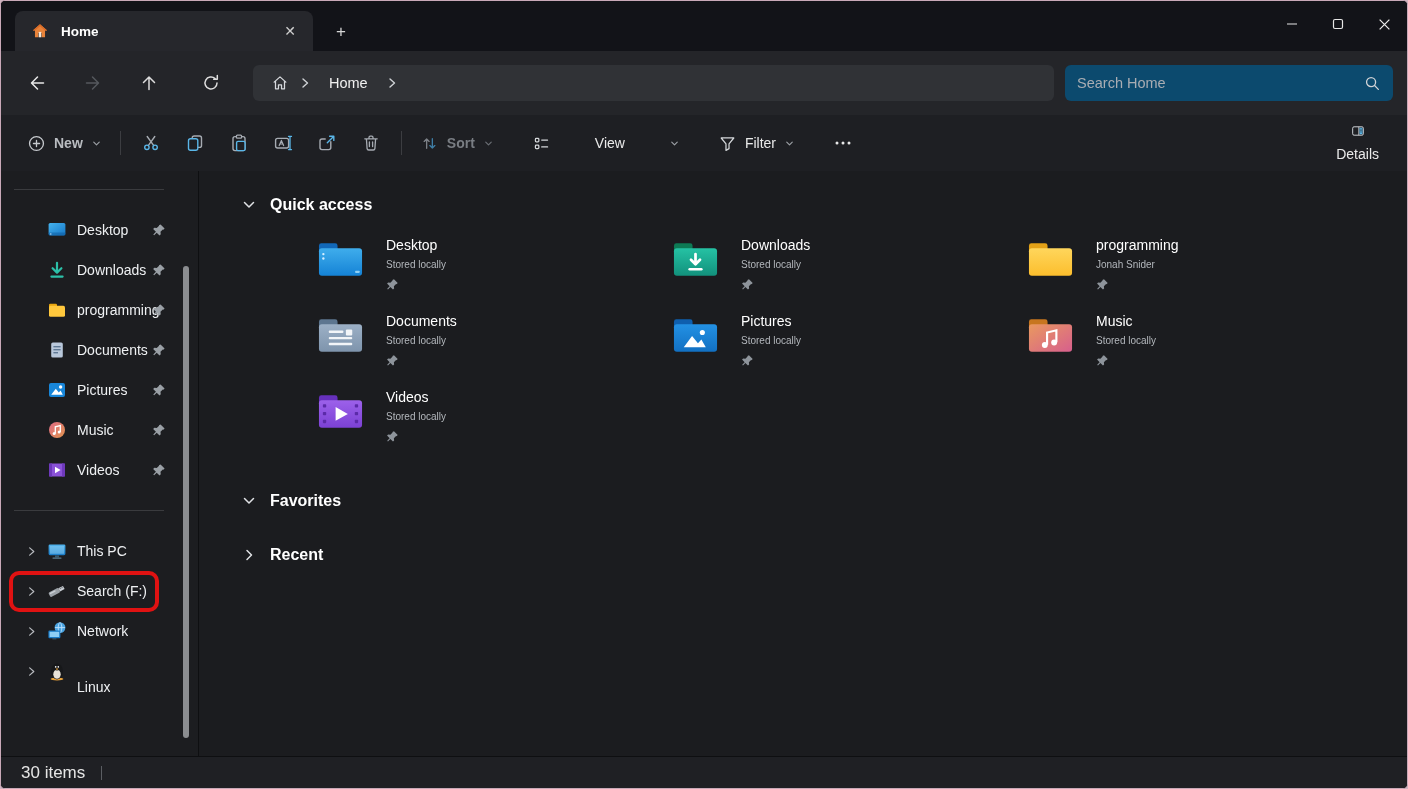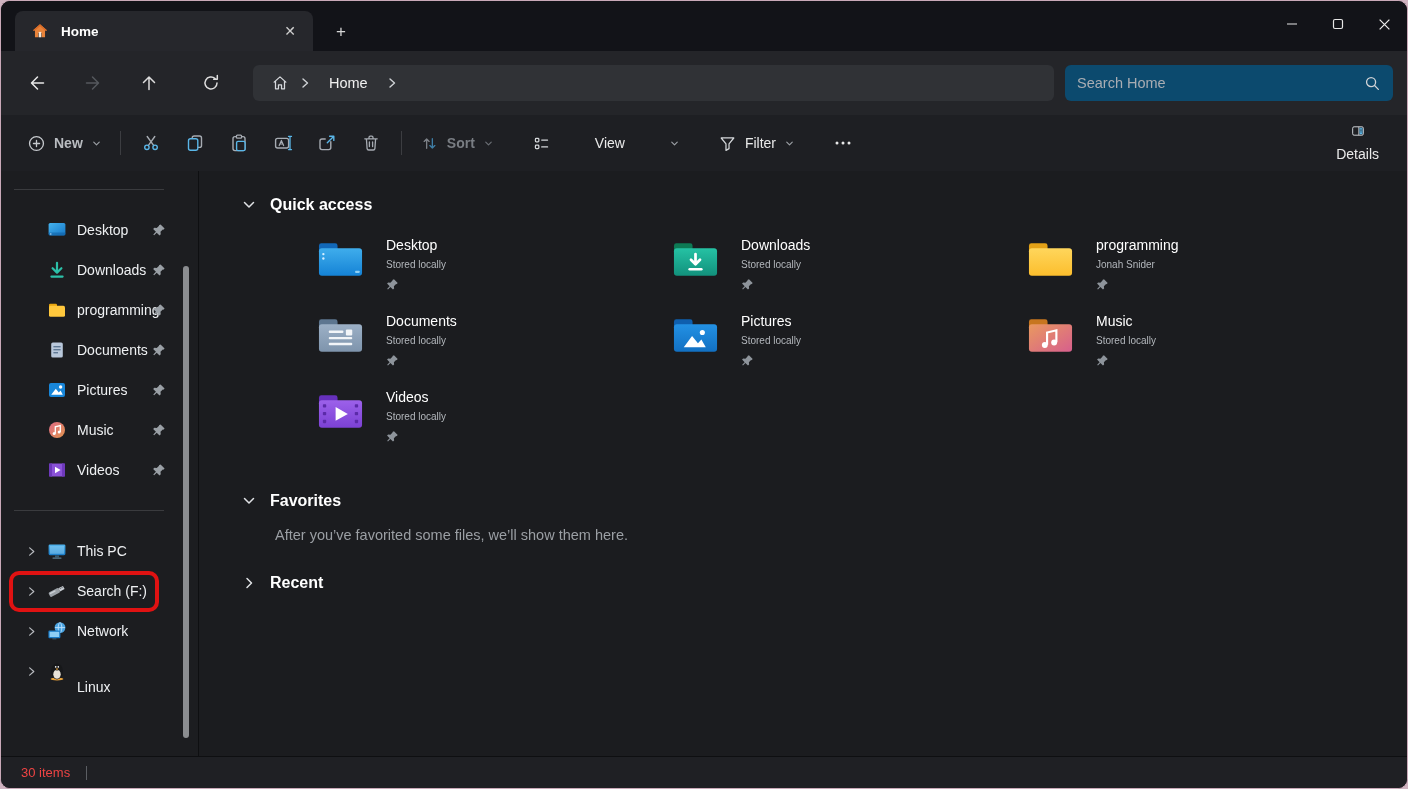--- a/index.html
+++ b/index.html
@@ -5,21 +5,21 @@
   * { margin:0; padding:0; box-sizing:border-box; }
   html,body { width:100%; height:100%; }
   body {
     background:#cfb3c0;
     font-family:"Liberation Sans", sans-serif;
     color:#f2f2f2;
     -webkit-font-smoothing:antialiased;
   }
   .window {
     position:relative; width:1408px; height:789px;
-    background:#1b1c1f; border:1px solid #c9a9b8; border-radius:10px;
+    background:#1b1c1f; border:1px solid #c9a9b8; border-radius:5px;
     overflow:hidden;
   }
   
   .titlebar { position:absolute; left:0; top:0; width:100%; height:50px; background:#121318; }
   .tab {
     position:absolute; left:14px; top:10px; width:298px; height:40px;
     background:#26272c; border-radius:8px 8px 0 0;
     display:flex; align-items:center; padding:0 10px 0 16px; cursor:default;
   }
   .tab-title { font-size:13.5px; font-weight:bold; color:#ffffff; margin-left:12px; flex:1; }
@@ -83,21 +83,21 @@
   .tile-name { font-size:14px; color:#ffffff; line-height:20px; }
   .tile-sub { font-size:10px; color:#b3b7bc; line-height:19px; }
   .tile-pin { width:13px; height:13px; margin-top:4px; display:block; }
   .fav-empty { padding-left:75px; margin-top:12px; font-size:14.5px; color:#9b9fa4; }
   
   .statusbar {
     position:absolute; left:0; bottom:0; width:100%; height:32px; background:#1f2024;
     display:flex; align-items:center; padding-left:20px; gap:16px;
     border-top:1px solid #0e0f11;
   }
-  .status-count { font-size:13px; color:#ef4444; }
+  .status-count { font-size:17px; color:#e5e5e5; }
   .status-div { width:1px; height:14px; background:#5b5e63; }
   svg { display:block; }
 </style>
 </head>
 <body>
 
 <div class="window">
 
   <div class="titlebar">
     <div class="tab">
@@ -629,21 +629,20 @@
         </div>
 
       </div>
 
       <div class="section-header" style="margin-top:26px;">
         <svg width="14" height="14" viewBox="0 0 14 14">
             <path d="M2.5 4.5 L7 9 L11.5 4.5" stroke="#e0e2e5" stroke-width="1.5" fill="none" stroke-linecap="round" stroke-linejoin="round"></path>
           </svg>
         <span class="section-title">Favorites</span>
       </div>
-      <div class="fav-empty">After you’ve favorited some files, we’ll show them here.</div>
 
       <div class="section-header" style="margin-top:26px;">
         <svg width="14" height="14" viewBox="0 0 14 14">
             <path d="M5 2.5 L9.5 7 L5 11.5" stroke="#e0e2e5" stroke-width="1.5" fill="none" stroke-linecap="round" stroke-linejoin="round"></path>
           </svg>
         <span class="section-title">Recent</span>
       </div>
 
     </div>
   </div>

